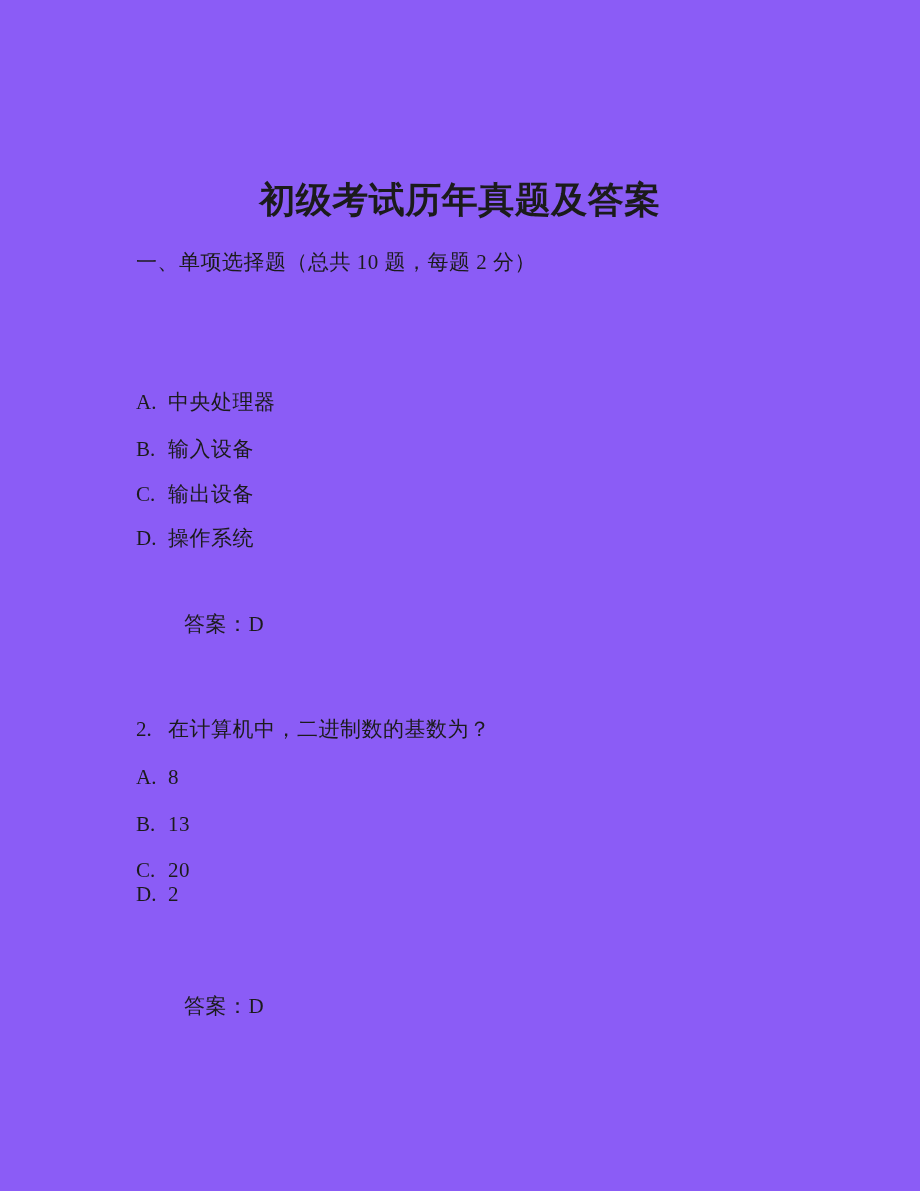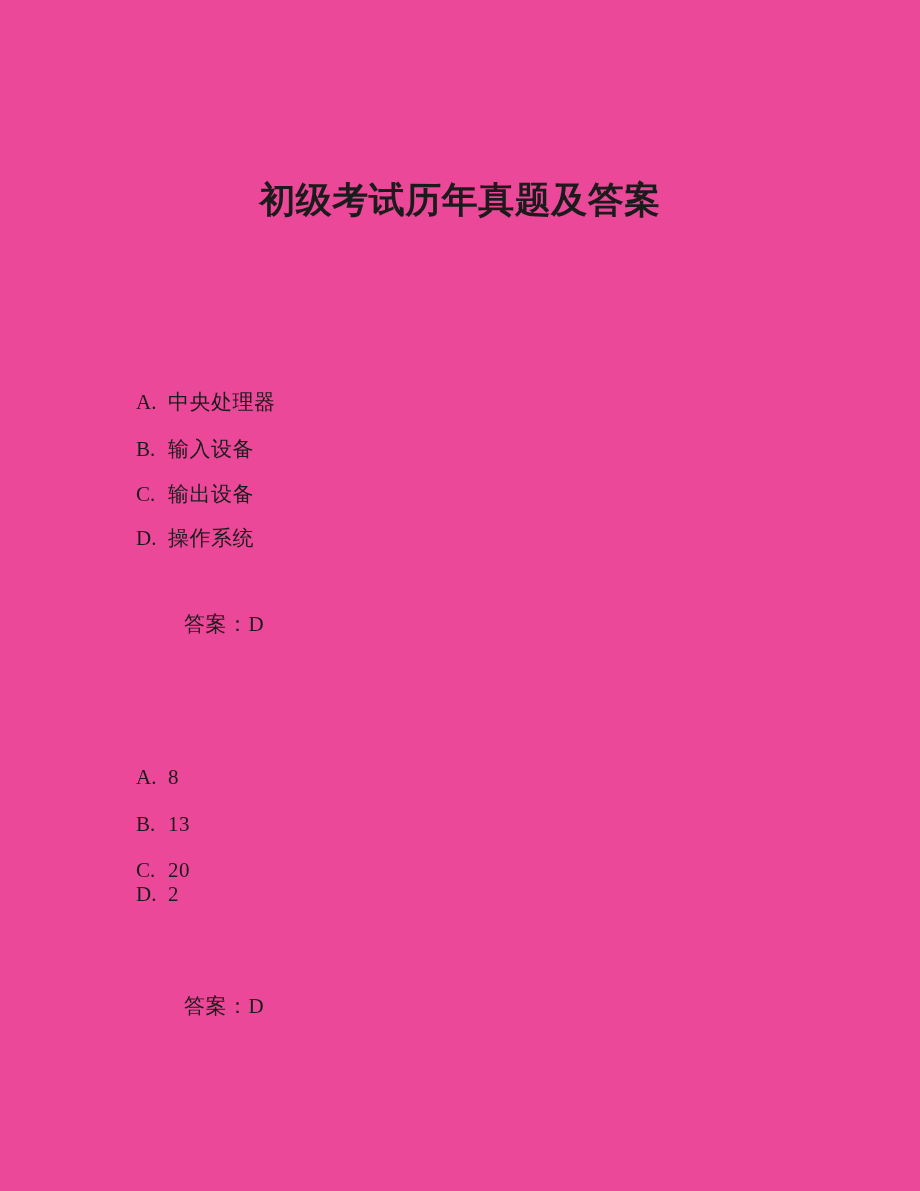--- a/index.html
+++ b/index.html
@@ -4,21 +4,21 @@
 <style>
   html, body {
     margin: 0;
     padding: 0;
     background: #ffffff;
   }
   .page {
     position: relative;
     width: 920px;
     height: 1191px;
-    background: #ec4899;
+    background: #8b5cf6;
     color: #1b1b1b;
     font-family: "Liberation Serif", "DejaVu Serif", serif;
     overflow: hidden;
   }
   .doc-title {
     position: absolute;
     top: 152px;
     left: 0;
     width: 100%;
     text-align: center;
@@ -43,37 +43,41 @@
   }
   .ans-label { letter-spacing: 0.5px; margin-left: 48px; }
 </style>
 </head>
 <body>
 
 <div class="page">
 
   <h1 class="doc-title">初级考试历年真题及答案</h1>
 
+  <div class="line" style="top:248px">一、单项选择题（总共 10 题，每题 2 分）</div>
 
   <div class="line" style="top:388px">
     <span class="num">A.</span><span>中央处理器</span>
   </div>
   <div class="line" style="top:435px">
     <span class="num">B.</span><span>输入设备</span>
   </div>
   <div class="line" style="top:480px">
     <span class="num">C.</span><span>输出设备</span>
   </div>
   <div class="line" style="top:524px">
     <span class="num">D.</span><span>操作系统</span>
   </div>
   <div class="line" style="top:610px">
     <span class="ans-label">答案：</span><span>D</span>
   </div>
 
+  <div class="line" style="top:715px">
+    <span class="num">2.</span><span>在计算机中，二进制数的基数为？</span>
+  </div>
   <div class="line" style="top:763px">
     <span class="num">A.</span><span>8</span>
   </div>
   <div class="line" style="top:810px">
     <span class="num">B.</span><span>13</span>
   </div>
   <div class="line" style="top:856px">
     <span class="num">C.</span><span>20</span>
   </div>
   <div class="line" style="top:880px">

